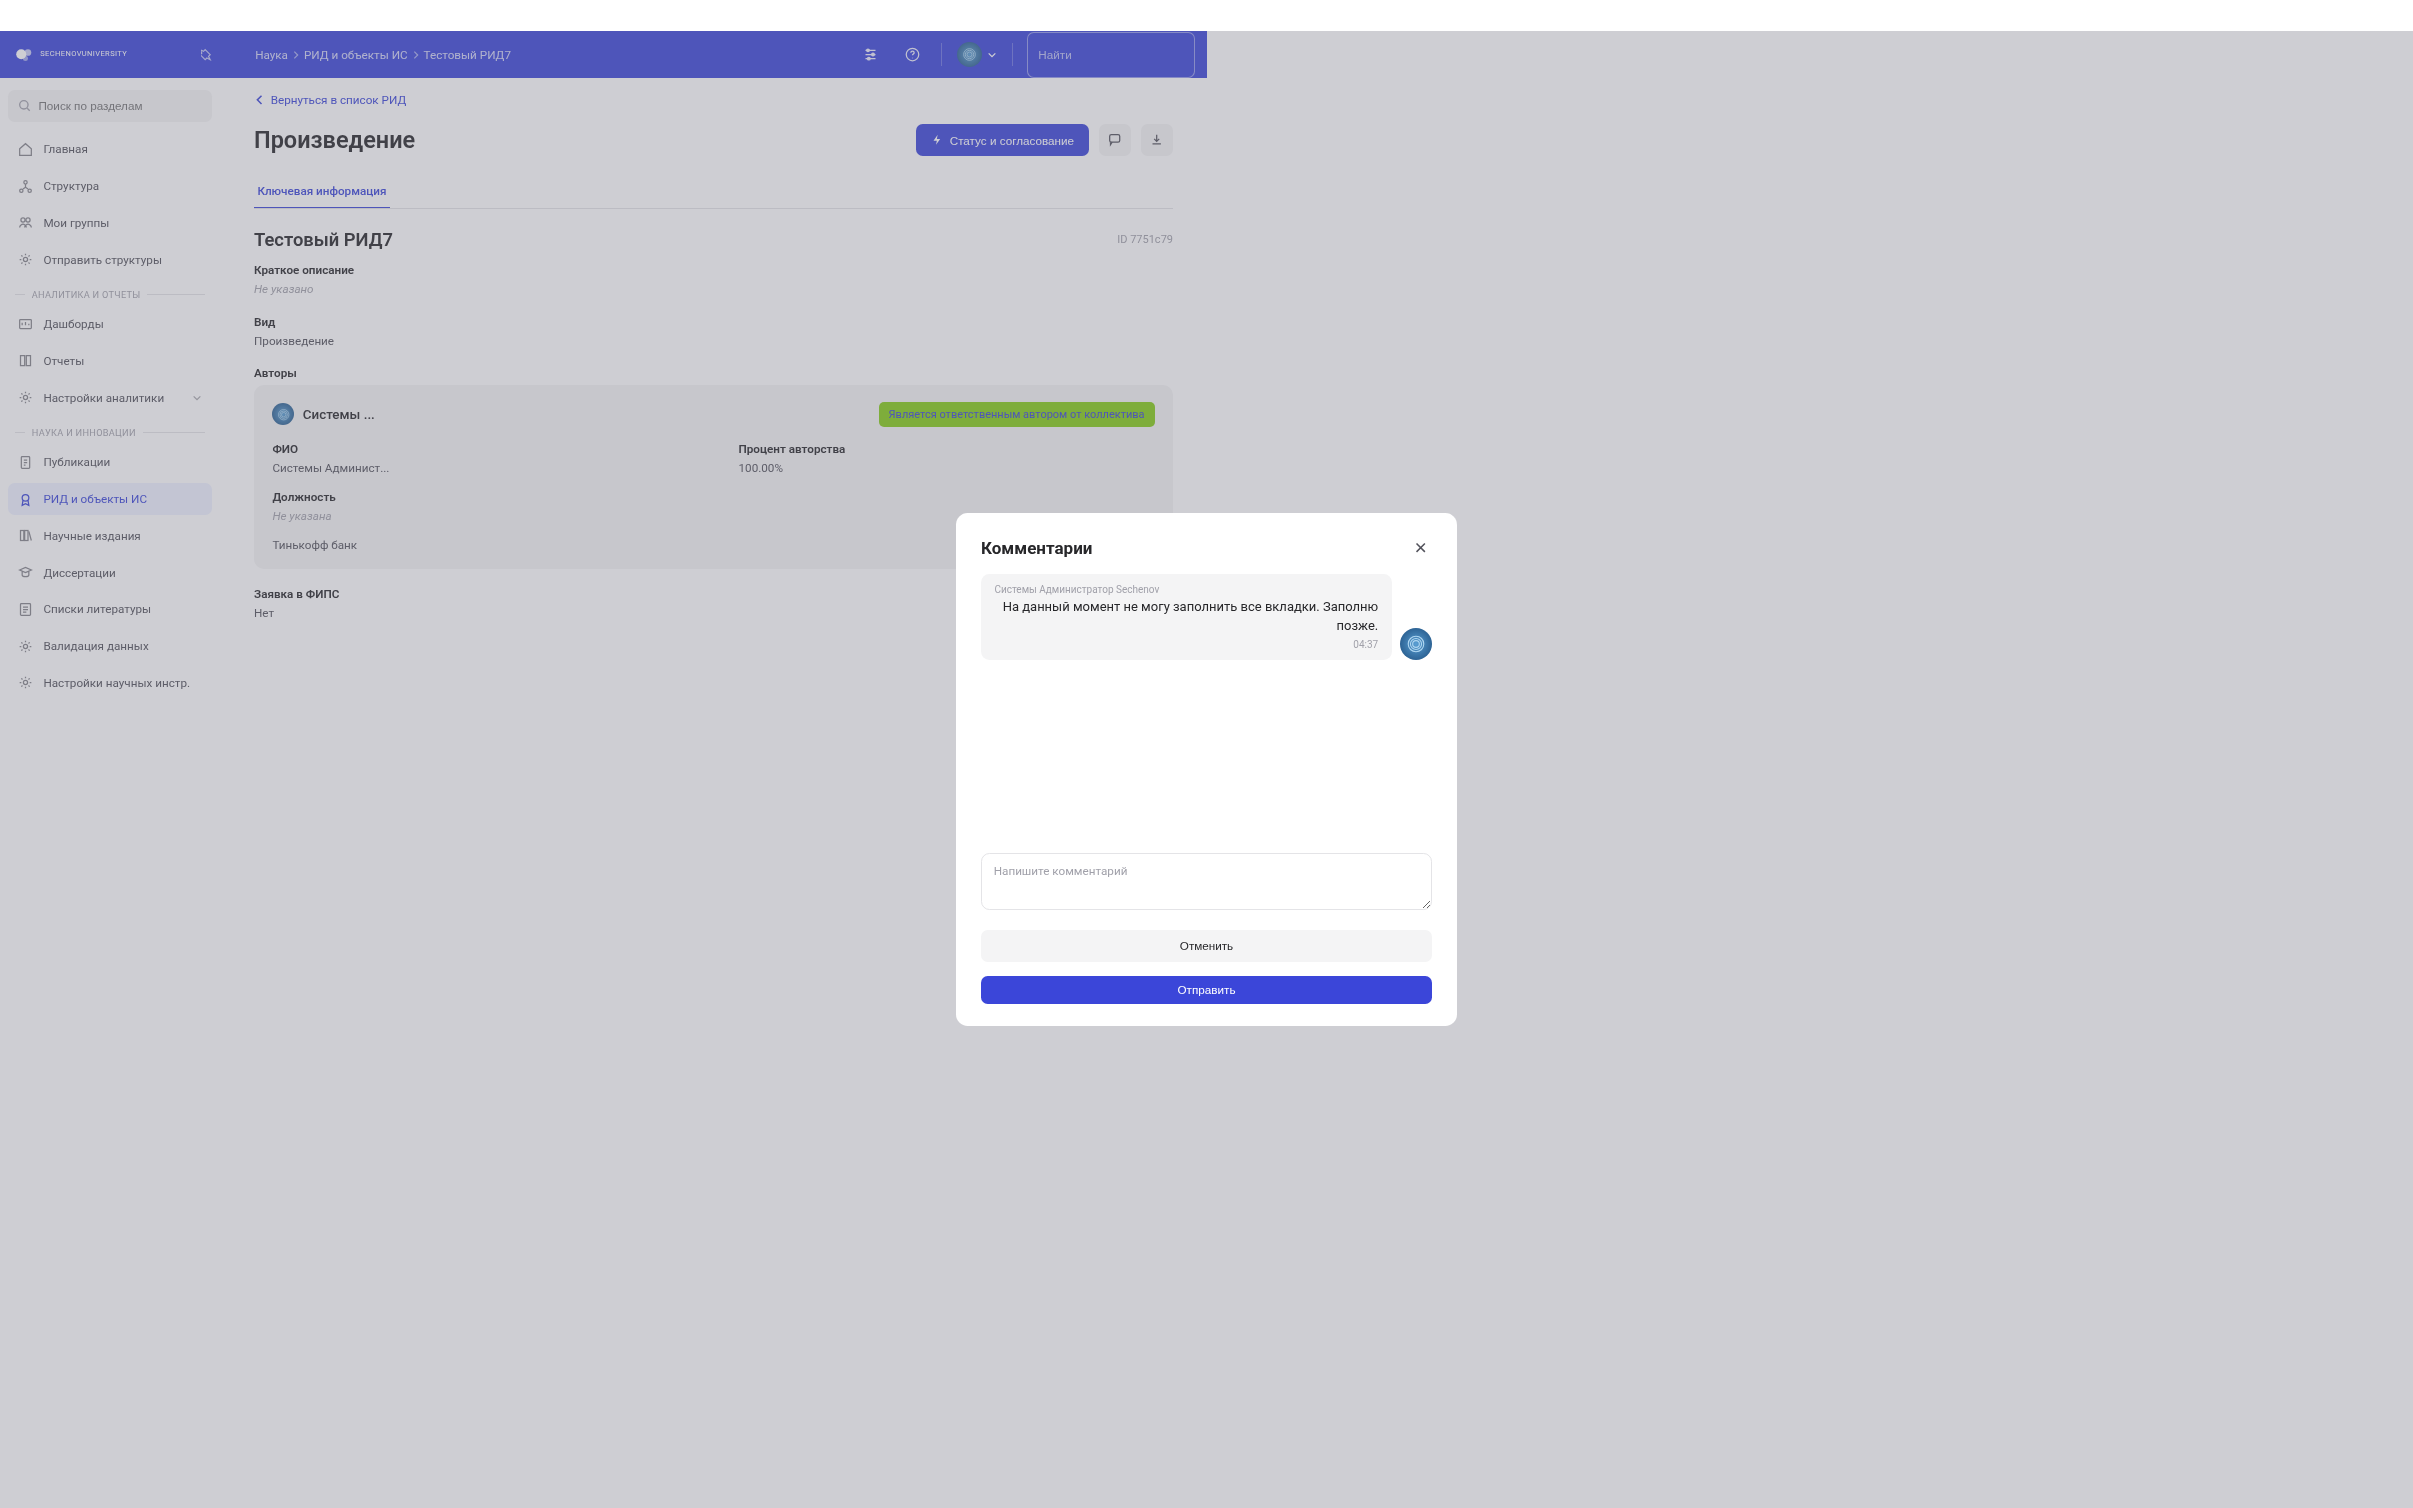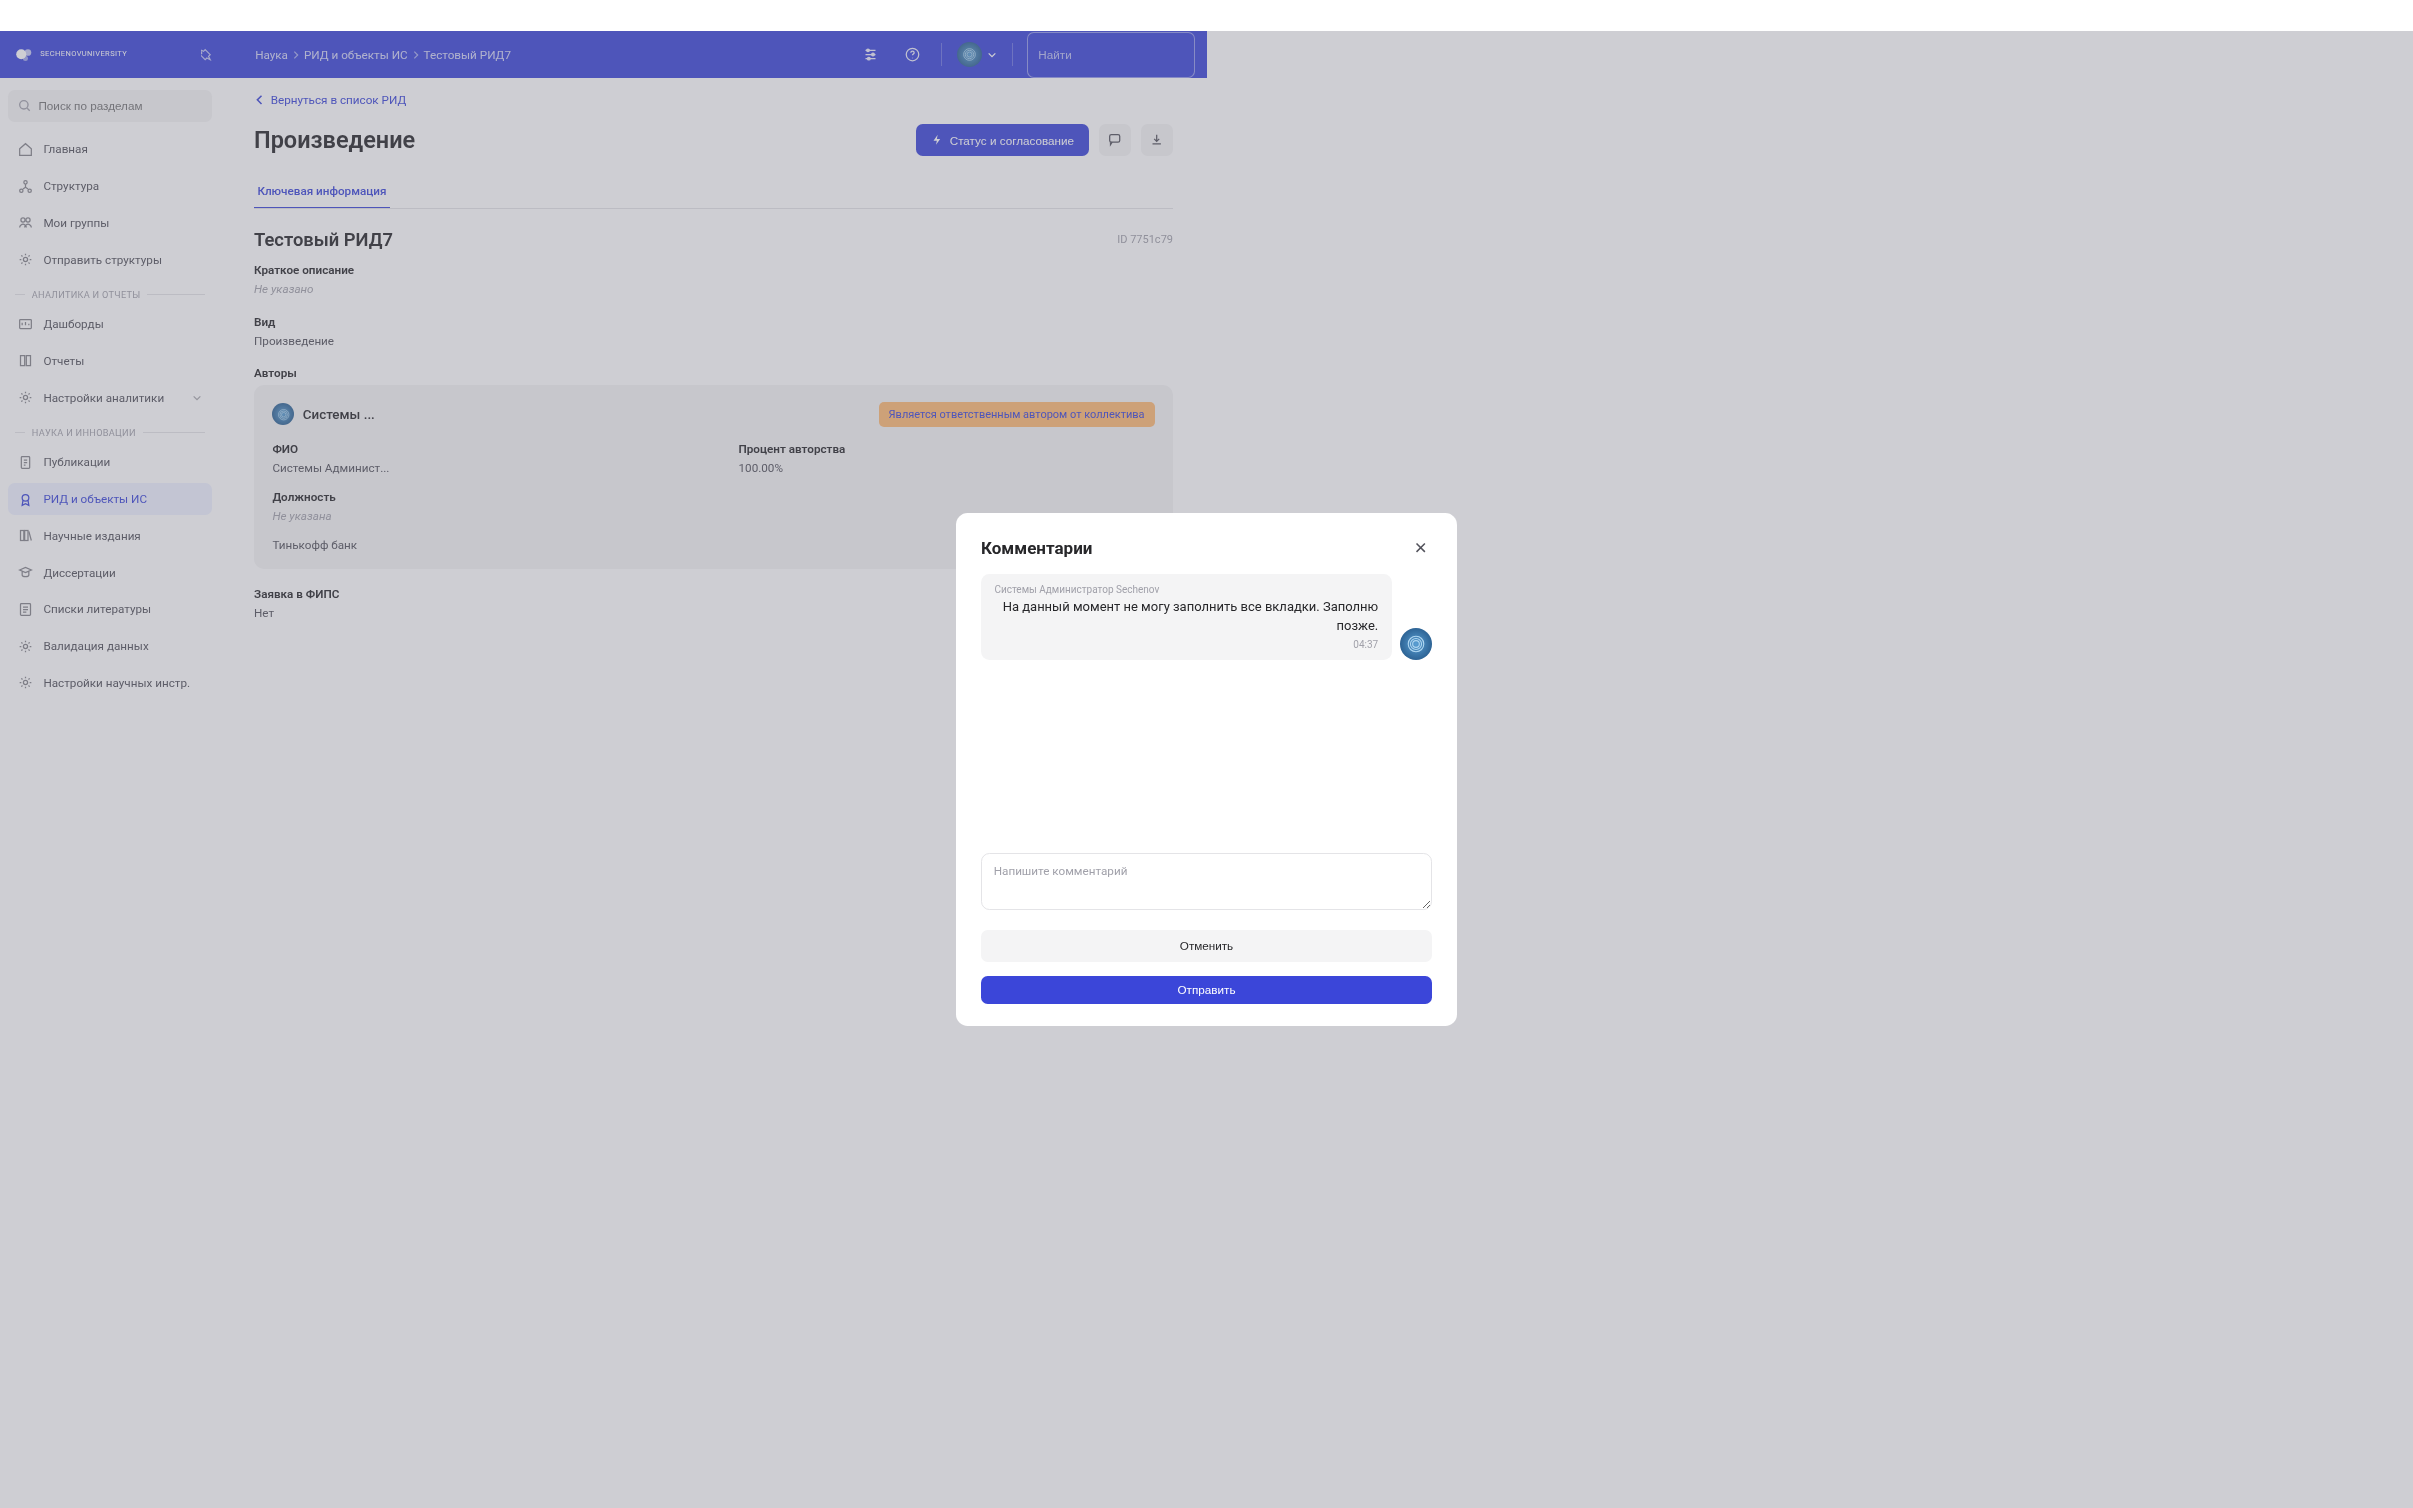--- a/index.html
+++ b/index.html
@@ -65,21 +65,21 @@
 .tab { padding: 8.4px 3.4px; font-size: 11.7px; color: #71717a; cursor: pointer; border-bottom: 1.7px solid transparent; }
 .tab.active { color: #3b46d9; border-bottom-color: #3b46d9; font-weight: 500; }
 .content-card-head { display: flex; align-items: center; margin-bottom: 13.4px; }
 .card-title { font-size: 18.4px; font-weight: 600; }
 .card-id { margin-left: auto; font-size: 11px; color: #a1a1aa; }
 .field-label { font-size: 11.7px; font-weight: 600; margin-bottom: 5px; }
 .field-value { font-size: 11.7px; color: #52525b; margin-bottom: 18.4px; }
 .field-value.empty { font-style: italic; color: #a1a1aa; }
 .author-card { background: #f4f4f5; border-radius: 10px; padding: 17px 18.4px; }
 .author-head { display: flex; align-items: center; gap: 8.4px; margin-bottom: 15px; }
-.badge { margin-left: auto; background: #fdba74; color: #3b46d9; font-size: 11px; padding: 6px 10px; border-radius: 5px; }
+.badge { margin-left: auto; background: #84cc16; color: #3b46d9; font-size: 11px; padding: 6px 10px; border-radius: 5px; }
 .author-cols { display: flex; gap: 50px; }
 .author-col { flex: 1; }
 .acol-label { font-size: 11.7px; font-weight: 600; margin-bottom: 5px; }
 .acol-val { font-size: 11.7px; color: #52525b; }
 
 
 .overlay { position: fixed; top: 31px; left: 0; right: 0; bottom: 0; background: rgba(115,115,130,.35); display: flex; align-items: center; justify-content: center; z-index: 100; }
 .modal { background: #fff; border-radius: 11.7px; width: 501px; max-height: 536px; padding: 23.5px 25px 22px; display: flex; flex-direction: column; }
 .modal-head { display: flex; align-items: center; margin-bottom: 15px; }
 .modal-title { font-size: 17px; font-weight: 700; }

